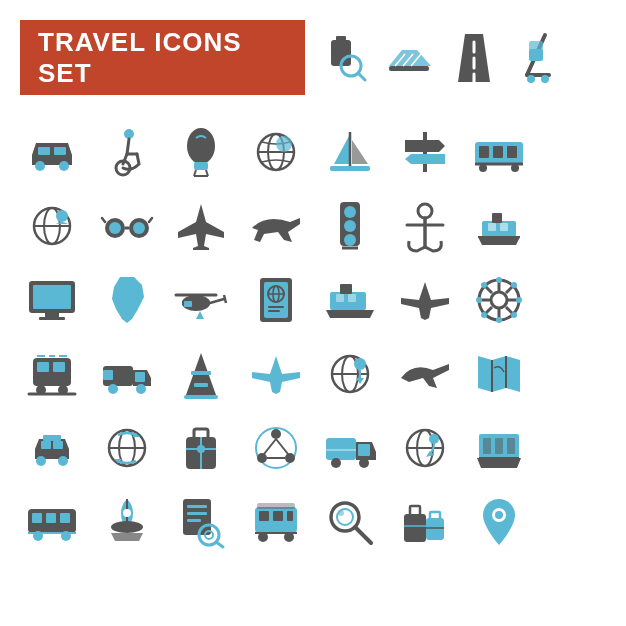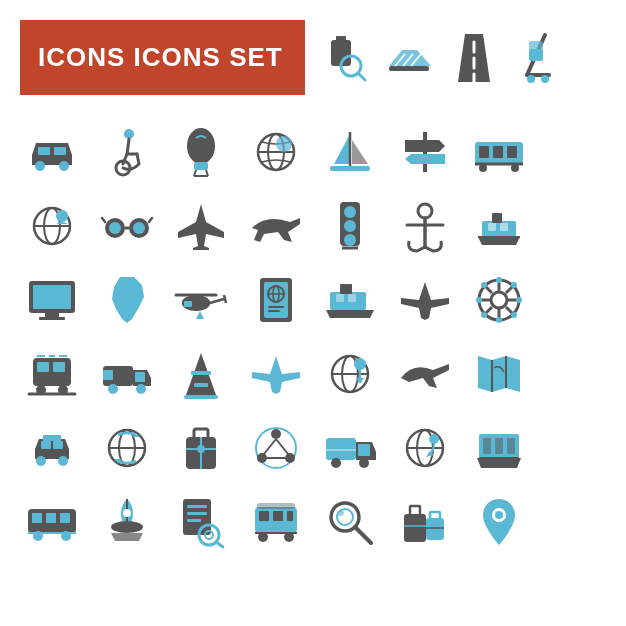--- a/index.html
+++ b/index.html
@@ -58,21 +58,21 @@
     }
   </style>
 </head>
 <body>
 
 <div class="page">
 
   <div class="header-section">
     <div class="title-box">
       <div class="title-text">
-        <span>ICONS</span>&nbsp;<span>ICONS SET</span>
+        <span>TRAVEL</span>&nbsp;<span>ICONS SET</span>
       </div>
     </div>
 
     <div style="display:flex; align-items:center; margin-left:18px; gap:22px;">
 
       <svg width="42" height="52" viewBox="0 0 42 52">
         <rect x="8" y="8" width="20" height="26" rx="3" fill="#555"></rect>
         <rect x="13" y="4" width="10" height="6" rx="1" fill="#555"></rect>
         <circle cx="28" cy="34" r="10" fill="none" stroke="#5bb8d4" stroke-width="3"></circle>
         <line x1="35" y1="41" x2="42" y2="48" stroke="#5bb8d4" stroke-width="3" stroke-linecap="round"></line>

